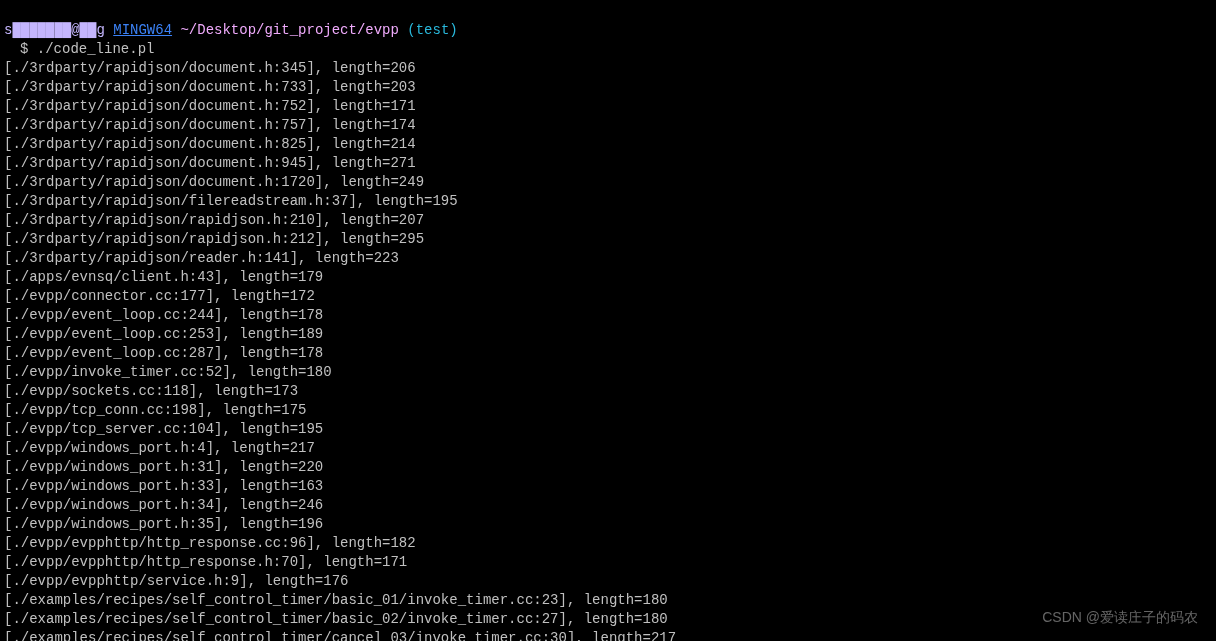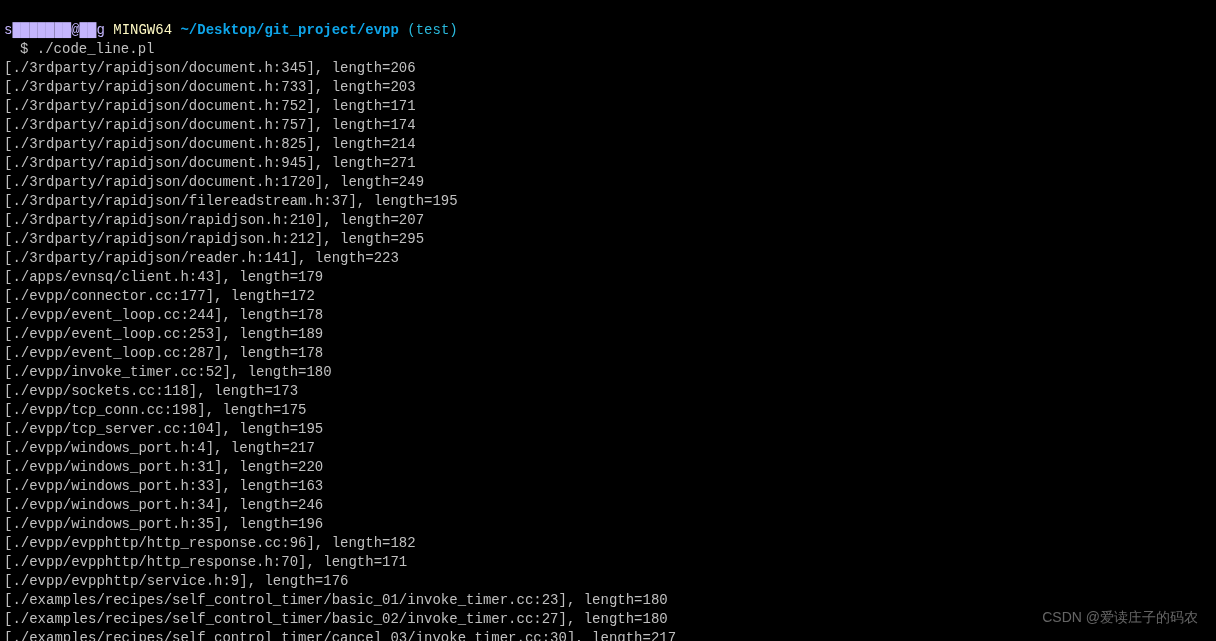--- a/index.html
+++ b/index.html
@@ -12,22 +12,22 @@
     font-family: "Consolas", "Courier New", monospace;
     font-size: 14px;
     line-height: 19px;
     color: #c0c0c0;
   }
   .terminal {
     padding: 2px 4px;
     white-space: pre;
   }
   .user      { color: #c4b5fd; }
-  .env       { color: #fef9c3; }
-  .path      { color: #0ea5e9; font-weight: bold; }
+  .env       { color: #3b82f6; text-decoration: underline; }
+  .path      { color: #f0abfc; }
   .branch    { color: #29b8db; text-align: center; }
   .prompt-ln { color: #c0c0c0; margin-left: 16px; }
   .out-ln    { color: #c0c0c0; margin-top: 20px; }
   .watermark {
     position: absolute;
     right: 18px;
     bottom: 14px;
     color: rgba(200,200,200,0.5);
     font-family: sans-serif;
     font-size: 14px;

